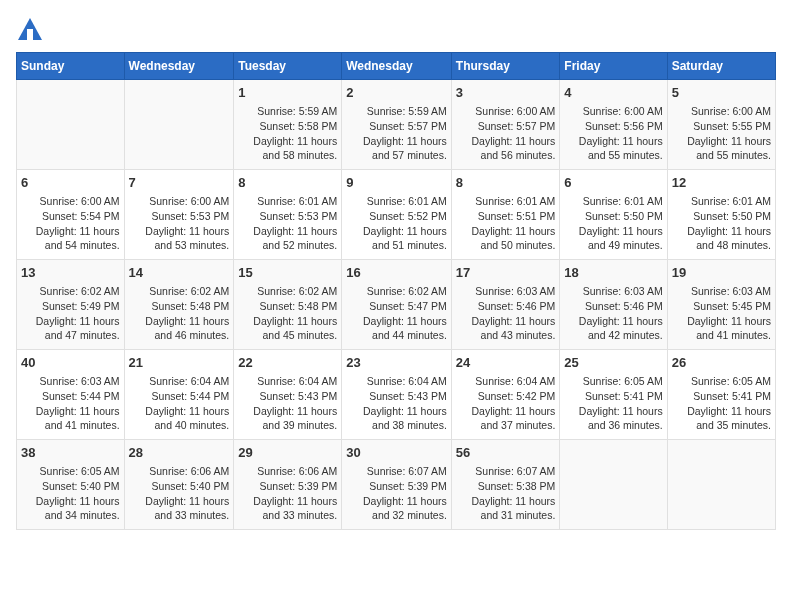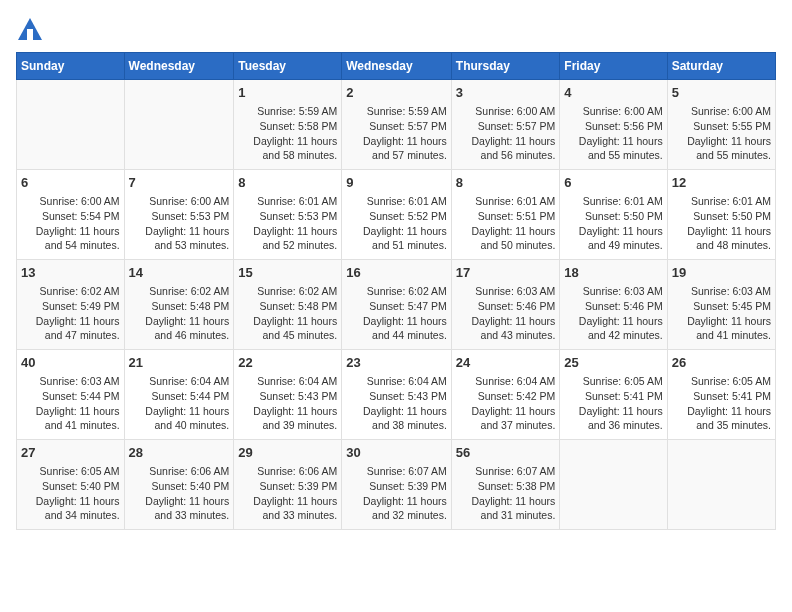--- a/index.html
+++ b/index.html
@@ -237,21 +237,21 @@
           <span class="day-num">25</span>
           <div class="day-info">Sunrise: 6:05 AM<br>Sunset: 5:41 PM<br>Daylight: 11 hours and 36 minutes.</div>
         </td>
         <td>
           <span class="day-num">26</span>
           <div class="day-info">Sunrise: 6:05 AM<br>Sunset: 5:41 PM<br>Daylight: 11 hours and 35 minutes.</div>
         </td>
       </tr>
       <tr>
         <td>
-          <span class="day-num">27</span>
+          <span class="day-num">38</span>
           <div class="day-info">Sunrise: 6:05 AM<br>Sunset: 5:40 PM<br>Daylight: 11 hours and 34 minutes.</div>
         </td>
         <td>
           <span class="day-num">28</span>
           <div class="day-info">Sunrise: 6:06 AM<br>Sunset: 5:40 PM<br>Daylight: 11 hours and 33 minutes.</div>
         </td>
         <td>
           <span class="day-num">29</span>
           <div class="day-info">Sunrise: 6:06 AM<br>Sunset: 5:39 PM<br>Daylight: 11 hours and 33 minutes.</div>
         </td>

